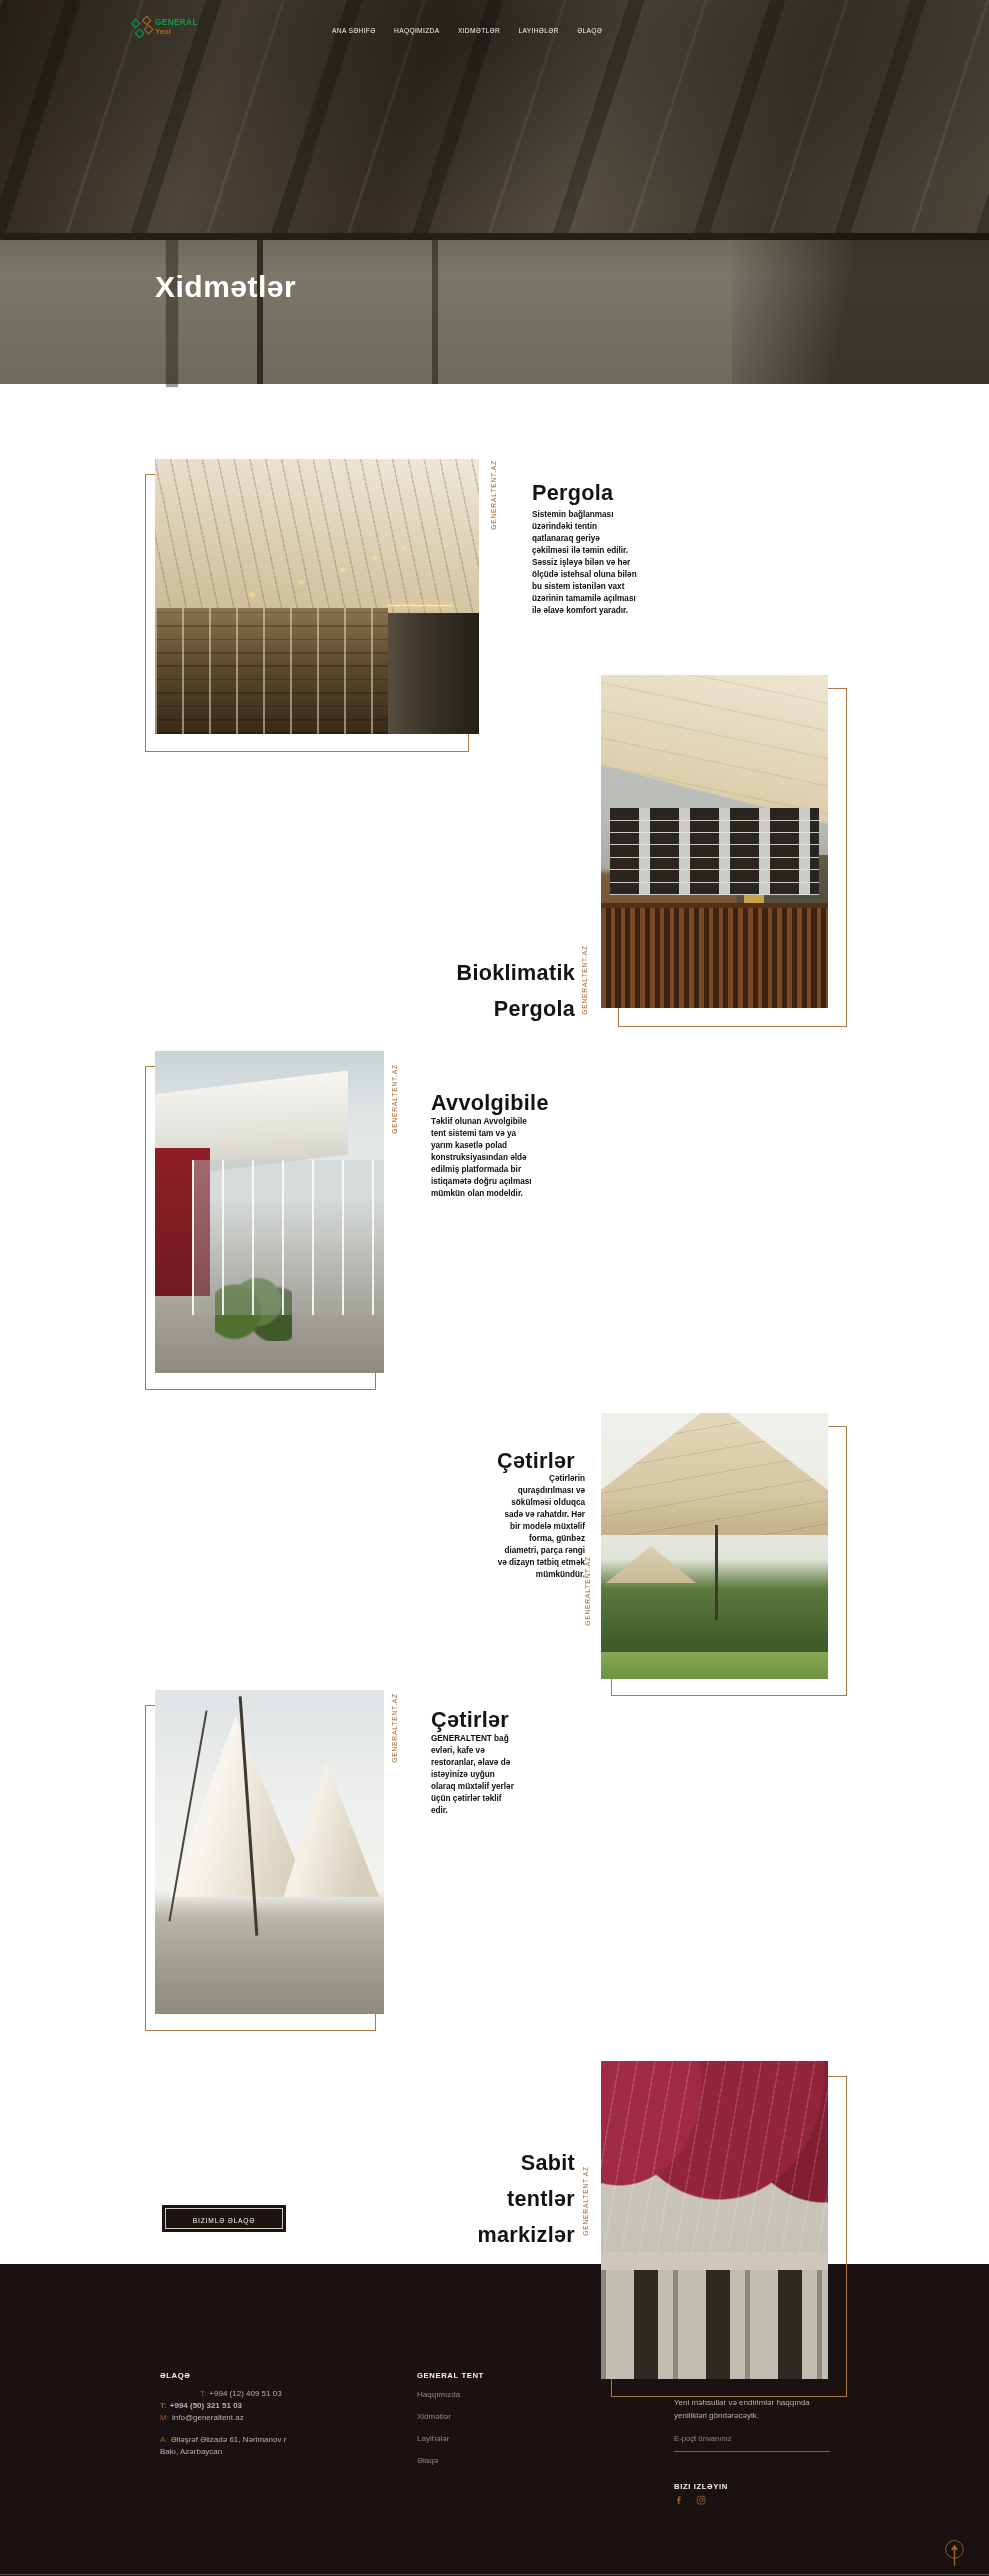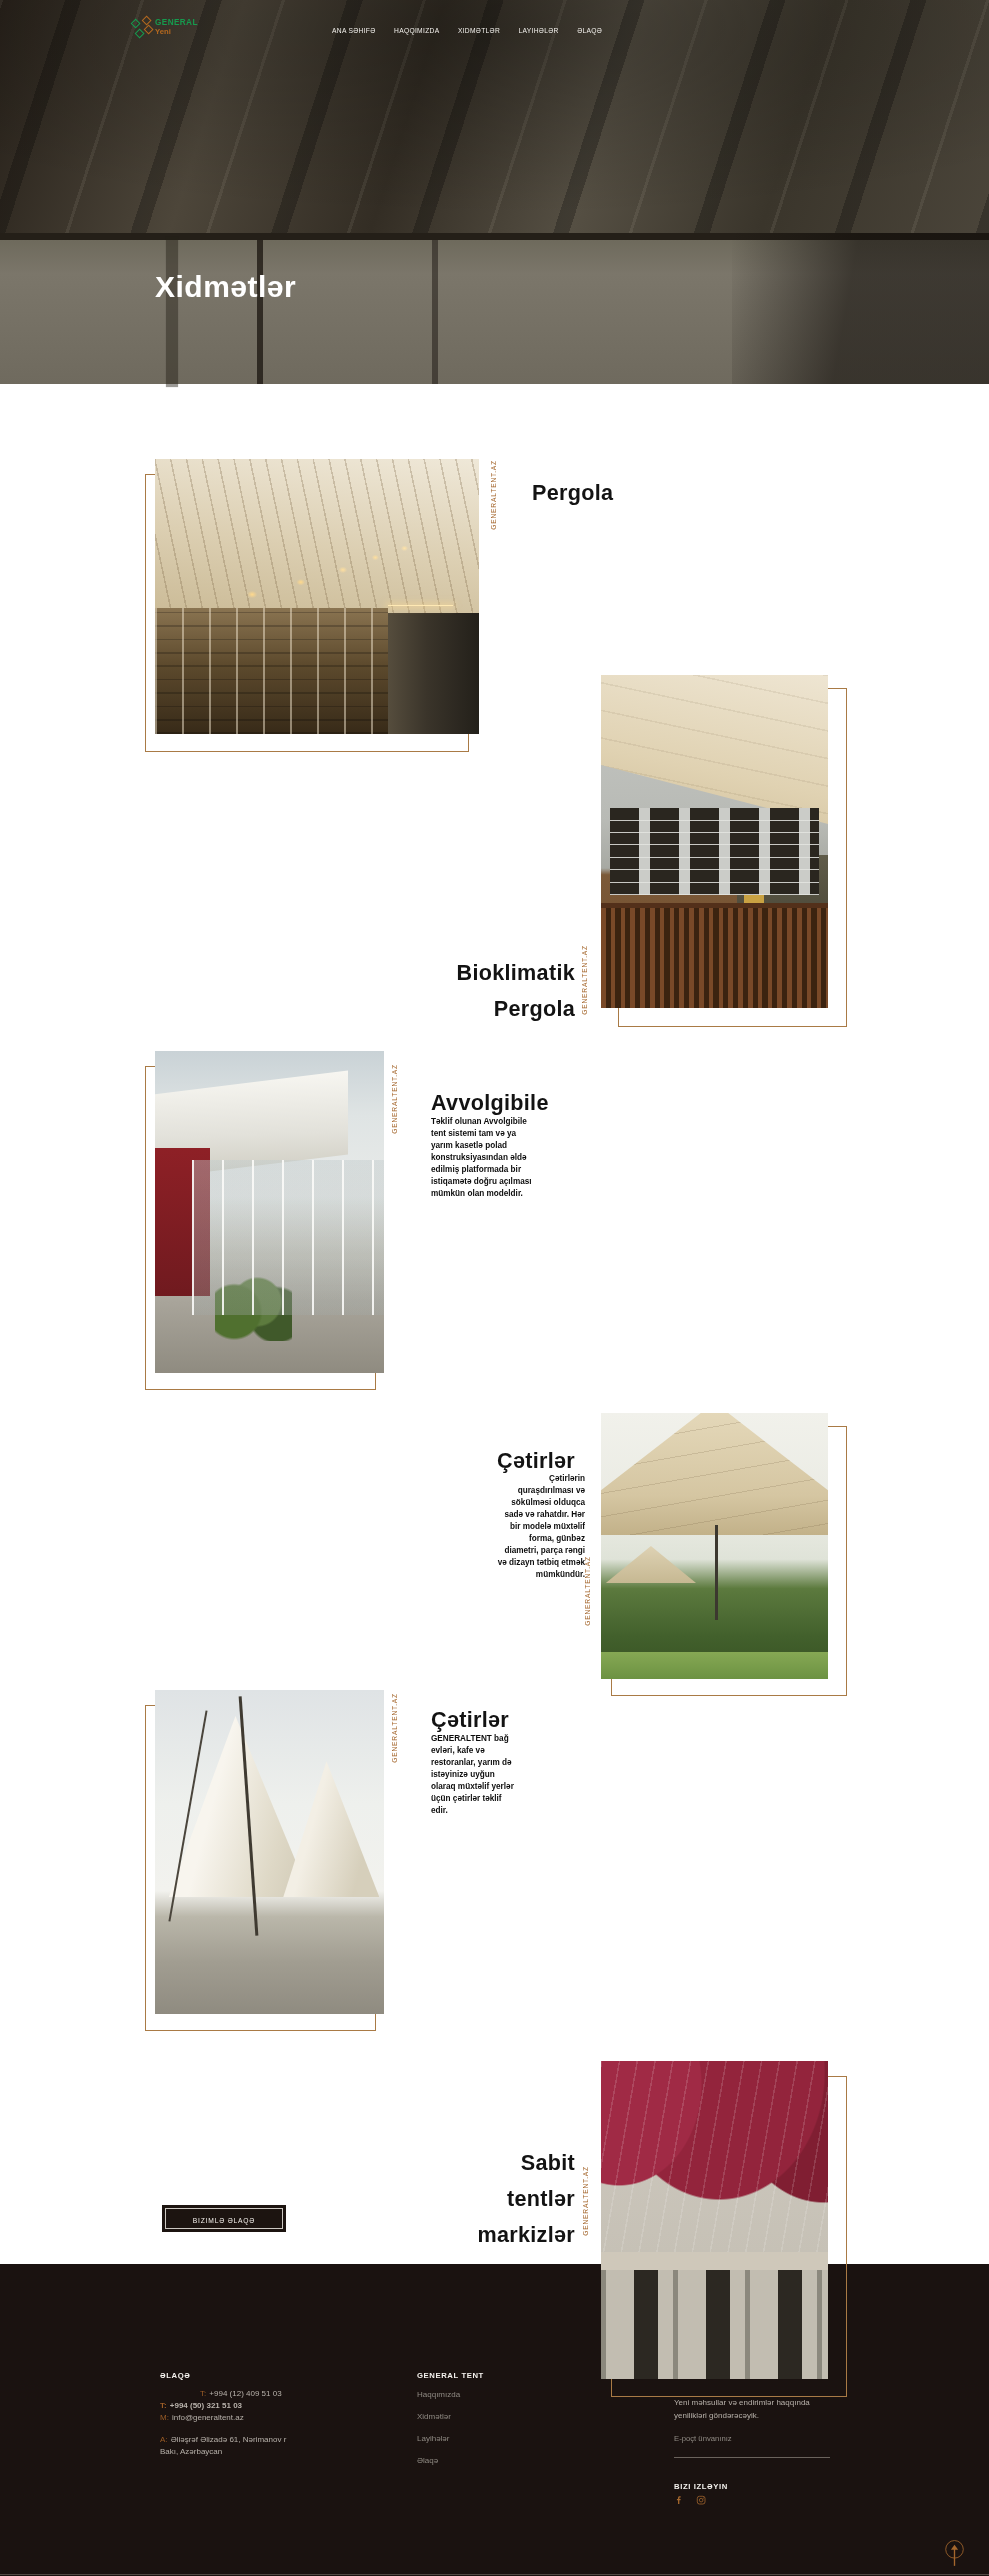--- a/index.html
+++ b/index.html
@@ -174,21 +174,21 @@
   .fh{position:absolute;color:#f4f1ed;font-size:7.7px;font-weight:bold;letter-spacing:0.6px;}
   #fh1{left:160px;top:99px;} #fh2{left:417px;top:99px;} #fh3{left:674px;top:99px;}
   .fline{position:absolute;font-size:8px;color:#b7b1aa;white-space:nowrap;}
   .pfx{color:#9c5d26;margin-right:3.1px;} .pfx:empty{margin:0;}
   #fl1{left:160px;top:125px;margin-left:40px;} #fl2{left:160px;top:137px;font-weight:bold;} #fl3{left:160px;top:149px;text-align:right;}
   #fl4{left:160px;top:171px;} #fl5{left:160px;top:183px;}
   .flink{position:absolute;font-size:8px;color:#8f8a83;text-decoration:none;cursor:pointer;}
   #ln1{left:417px;top:126px;} #ln2{left:417px;top:148px;} #ln3{left:417px;top:170px;} #ln4{left:417px;top:192px;}
   .sub-text{position:absolute;left:674px;top:124px;width:149px;font-size:8px;line-height:13.4px;color:#b7b1aa;}
   .sub-input{position:absolute;left:674px;top:170px;width:156px;background:transparent;
-    border:none;border-bottom:0.5px solid rgba(205,197,187,0.45);padding:0 0 14px 0;
+    border:none;border-bottom:0.5px solid rgba(205,197,187,0.45);padding:0 0 8px 0;
     font-size:7.7px;color:#b7b1aa;font-family:"Liberation Sans",sans-serif;outline:none;}
   .sub-input::placeholder{color:#8f8a83;}
   .soc{position:absolute;top:231px;width:10.3px;height:10.3px;cursor:pointer;}
   #soc-f{left:674px;} #soc-ig{left:696px;}
   .divider{position:absolute;left:0;top:310px;width:989px;border-top:0.5px solid rgba(186,177,166,0.35);}
   .top-btn{position:absolute;left:943px;top:2539px;width:23px;height:31px;cursor:pointer;z-index:4;background:transparent;border:none;padding:0;}
 </style>
 </head>
 <body>
 
@@ -220,20 +220,21 @@
   </nav>
 
   <h1 class="hero-title">Xidmətlər</h1>
 
   <div class="fr" id="fr1"></div>
   <div class="ph" id="ph1">
     <div class="pd ph1-glow"></div>
   </div>
   <div class="wm" id="wm1">GENERALTENT.AZ</div>
   <h2 class="sec-title" id="t1">Pergola</h2>
+  <p class="sec-body" id="b1">Sistemin bağlanması üzərindəki tentin qatlanaraq geriyə çəkilməsi ilə təmin edilir. Səssiz işləyə bilən və hər ölçüdə istehsal oluna bilən bu sistem istənilən vaxt üzərinin tamamilə açılması ilə əlavə komfort yaradır.</p>
 
   <div class="fr" id="fr2"></div>
   <div class="ph" id="ph2">
     <div class="pd ph2-sofa"></div>
     <div class="pd ph2-rail"></div>
   </div>
   <div class="wm" id="wm2">GENERALTENT.AZ</div>
   <h2 class="sec-title tmulti tr" id="t2">
     <span style="display:block">Bioklimatik</span>
     <span style="display:block">Pergola</span>
@@ -257,21 +258,21 @@
   <h2 class="sec-title tr" id="t4">Çətirlər</h2>
   <p class="sec-body br" id="b4">Çətirlərin quraşdırılması və sökülməsi olduqca sadə və rahatdır. Hər bir modelə müxtəlif forma, günbəz diametri, parça rəngi və dizayn tətbiq etmək mümkündür.</p>
 
   <div class="fr" id="fr5"></div>
   <div class="ph" id="ph5">
     <div class="pd ph5-pole1"></div>
     <div class="pd ph5-pole2"></div>
   </div>
   <div class="wm" id="wm5">GENERALTENT.AZ</div>
   <h2 class="sec-title" id="t5">Çətirlər</h2>
-  <p class="sec-body" id="b5">GENERALTENT bağ evləri, kafe və restoranlar, yarım də istəyinizə uyğun olaraq müxtəlif yerlər üçün çətirlər təklif edir.</p>
+  <p class="sec-body" id="b5">GENERALTENT bağ evləri, kafe və restoranlar, əlavə də istəyinizə uyğun olaraq müxtəlif yerlər üçün çətirlər təklif edir.</p>
 
   <div class="fr" id="fr6"></div>
   <div class="ph" id="ph6"></div>
   <div class="wm" id="wm6">GENERALTENT.AZ</div>
   <h2 class="sec-title tmulti tr" id="t6">
     <span style="display:block">Sabit</span>
     <span style="display:block">tentlər</span>
     <span style="display:block">markizlər</span>
   </h2>
 

